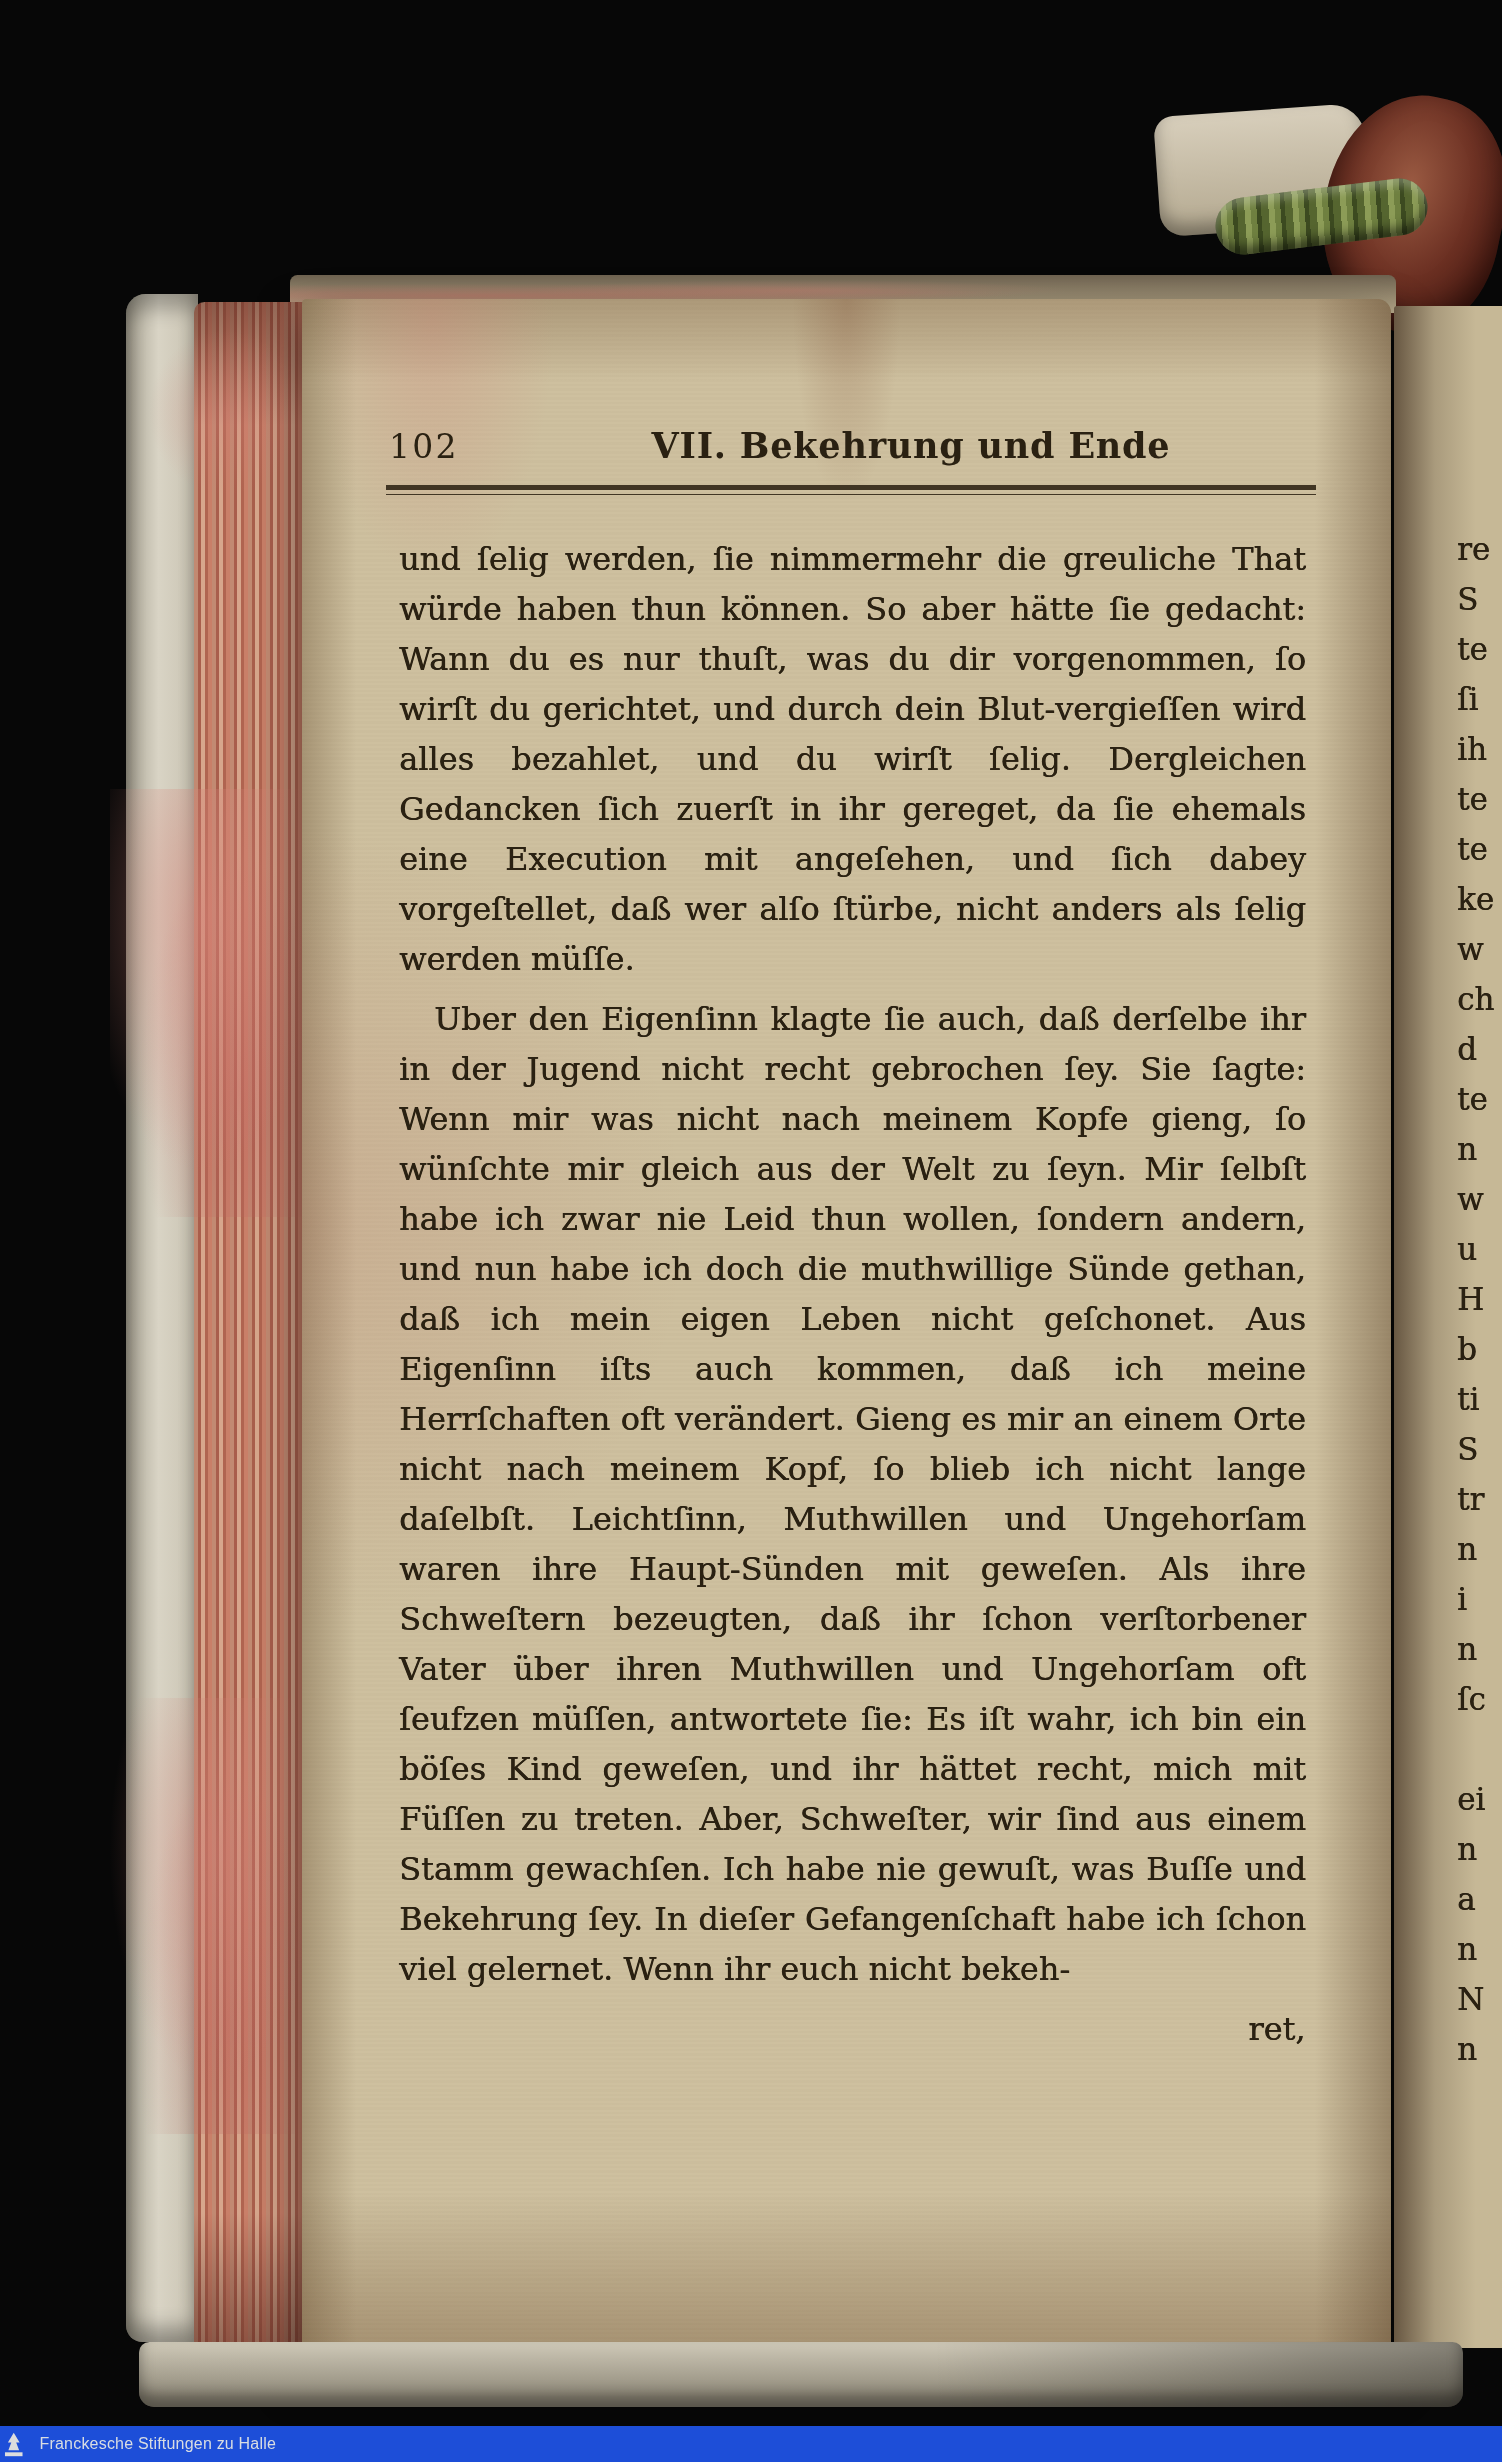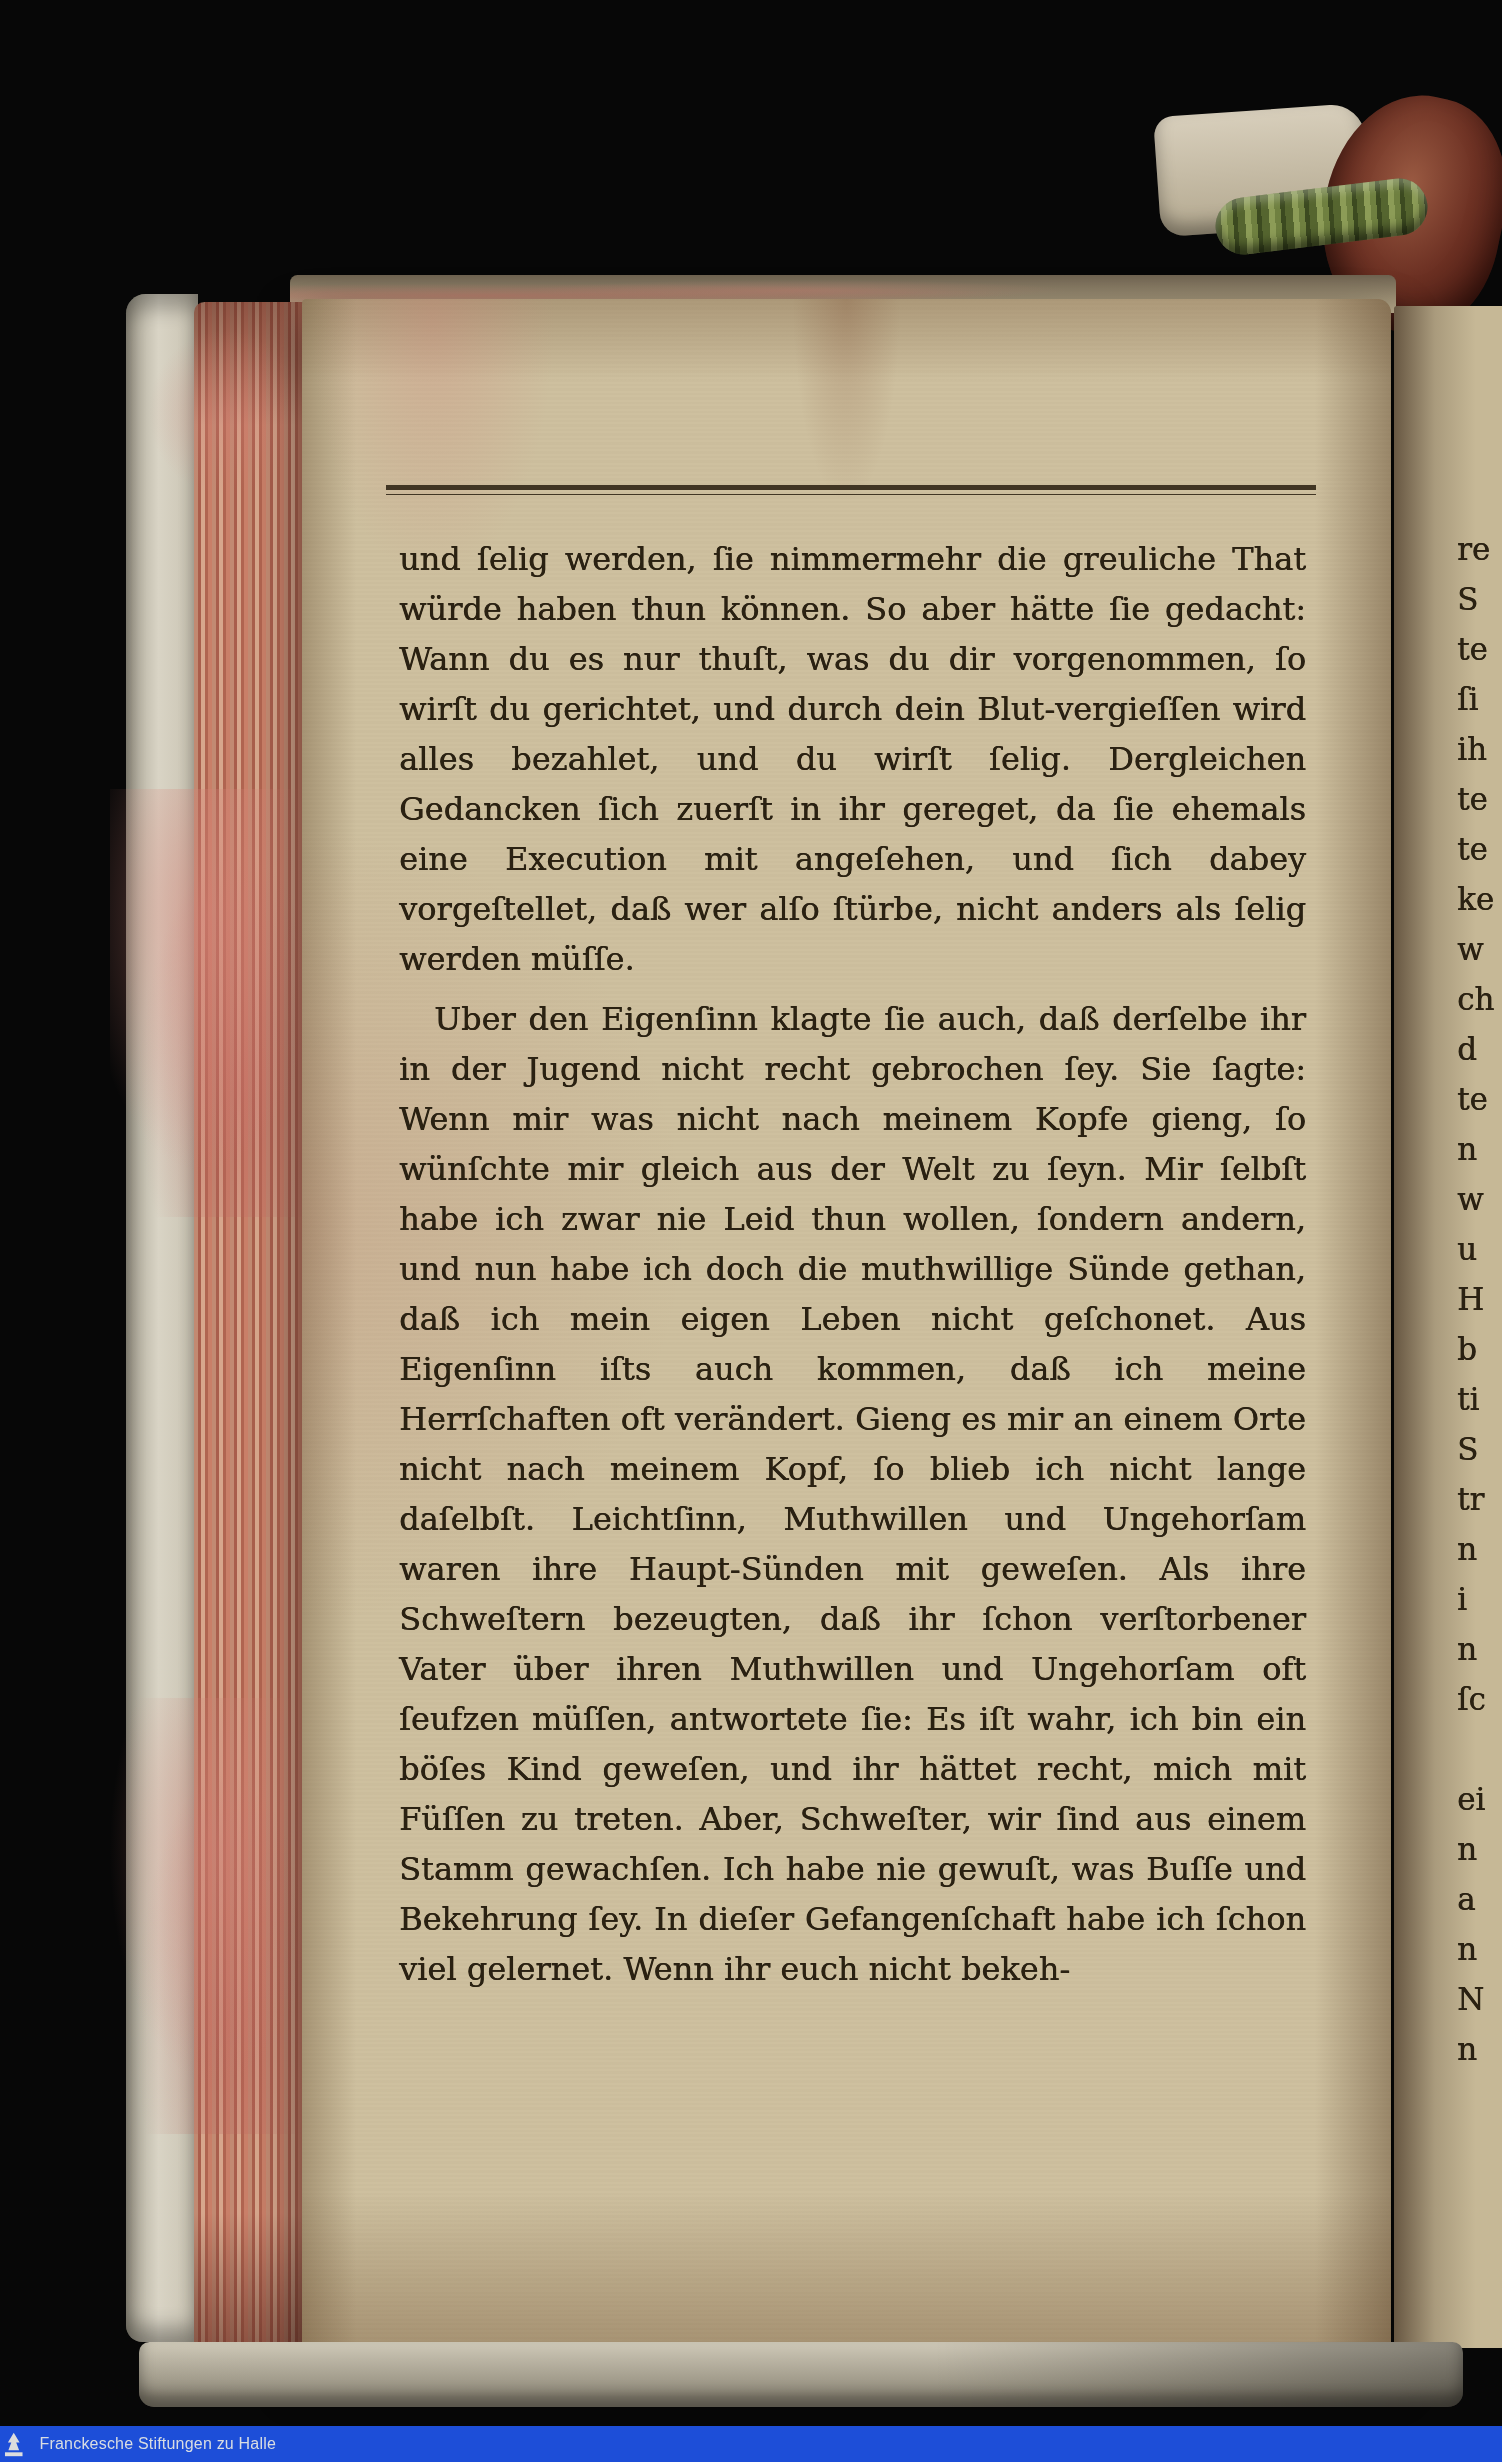--- a/index.html
+++ b/index.html
@@ -129,25 +129,30 @@
   <div class="headband"></div>
 
   <div class="top-edge"></div>
   <div class="board-left"></div>
   <div class="fore-edge"></div>
   <div class="stain stain-a"></div>
   <div class="stain stain-b"></div>
   <div class="stain stain-c"></div>
 
   <div class="page">
+    <div class="header-row">
+      <span class="page-number">102</span>
+      <span class="running-title">VII. Bekehrung und Ende</span>
+    </div>
     <div class="header-rule"></div>
 
     <div class="page-text">
       <p>und ſelig werden, ſie nimmermehr die greuliche That würde haben thun können.  So aber hätte ſie gedacht: Wann du es nur thuſt, was du dir vorgenommen, ſo wirſt du gerichtet, und durch dein Blut-vergieſſen wird alles bezahlet, und du wirſt ſelig.  Dergleichen Gedancken ſich zuerſt in ihr gereget, da ſie ehemals eine Execution mit angeſehen, und ſich dabey vorgeſtellet, daß wer alſo ſtürbe, nicht anders als ſelig werden müſſe.</p>
       <p class="indented">Uber den Eigenſinn klagte ſie auch, daß derſelbe ihr in der Jugend nicht recht gebrochen ſey. Sie ſagte: Wenn mir was nicht nach meinem Kopfe gieng, ſo wünſchte mir gleich aus der Welt zu ſeyn.  Mir ſelbſt habe ich zwar nie Leid thun wollen, ſondern andern, und nun habe ich doch die muthwillige Sünde gethan, daß ich mein eigen Leben nicht geſchonet.  Aus Eigenſinn iſts auch kommen, daß ich meine Herrſchaften oft verändert.  Gieng es mir an einem Orte nicht nach meinem Kopf, ſo blieb ich nicht lange daſelbſt. Leichtſinn, Muthwillen und Ungehorſam waren ihre Haupt-Sünden mit geweſen.  Als ihre Schweſtern bezeugten, daß ihr ſchon verſtorbener Vater über ihren Muthwillen und Ungehorſam oft ſeufzen müſſen, antwortete ſie: Es iſt wahr, ich bin ein böſes Kind geweſen, und ihr hättet recht, mich mit Füſſen zu treten.  Aber, Schweſter, wir ſind aus einem Stamm gewachſen.  Ich habe nie gewuſt, was Buſſe und Bekehrung ſey.  In dieſer Gefangenſchaft habe ich ſchon viel gelernet.  Wenn ihr euch nicht bekeh-</p>
+      <div class="catchword">ret,</div>
     </div>
   </div>
 
   <div class="facing-page">
     <div class="facing-fragments">re
 S
 te
 ſi
 ih
 te

